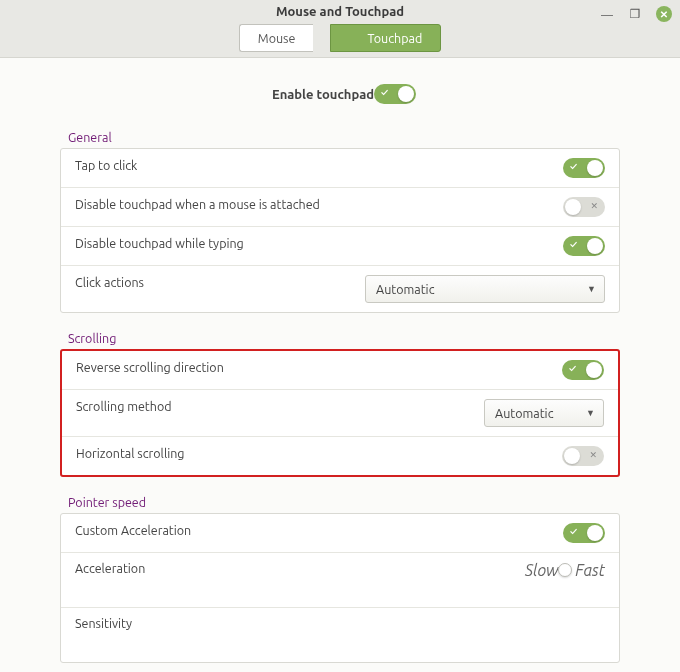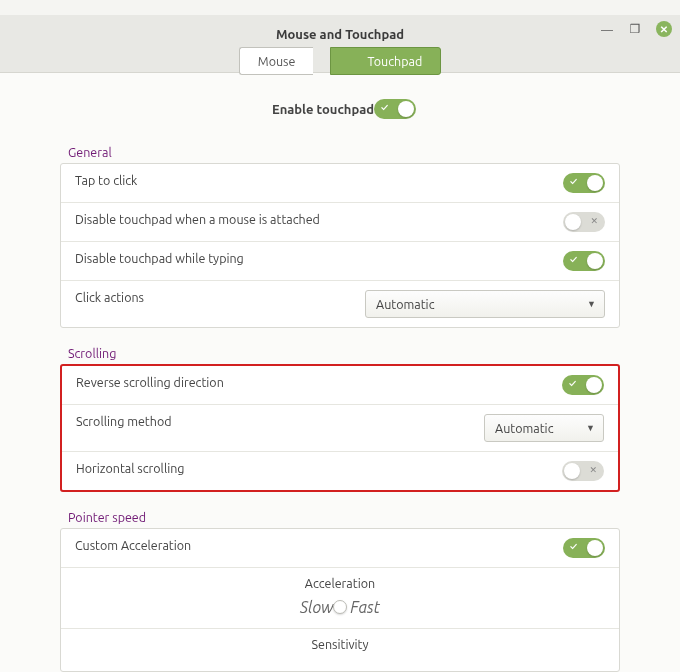--- a/index.html
+++ b/index.html
@@ -15,23 +15,22 @@
     .header {
       background: #e8e8e4;
       height: 58px;
       position: relative;
       border-bottom: 1px solid #d6d6d0;
     }
     .title {
       text-align: center;
       font-weight: bold;
       font-size: 13px;
-      padding-top: 12px;
+      padding-top: 4px;
       color: #3b3b3b;
-      margin-top: 15px;
     }
     .window-controls {
       position: absolute;
       top: 6px;
       right: 8px;
       display: flex;
       gap: 14px;
       align-items: center;
     }
     .win-min, .win-max {
@@ -163,23 +162,23 @@
     .select.small { min-width: 120px; }
     .select .caret {
       position: absolute;
       right: 8px;
       top: 50%;
       transform: translateY(-50%);
       font-size: 9px;
       color: #555;
     }
     .slider-row {
-      flex-direction: column;
-      align-items: center;
-      padding: 8px 14px 12px 14px;
+      flex-direction: row;
+      align-items: flex-start;
+      padding: 8px 14px 24px 14px;
     }
     .slider-title {
       text-align: center;
       font-size: 12.5px;
       color: #444;
       margin-bottom: 8px;
     }
     .slider-wrap {
       display: flex;
       align-items: center;

